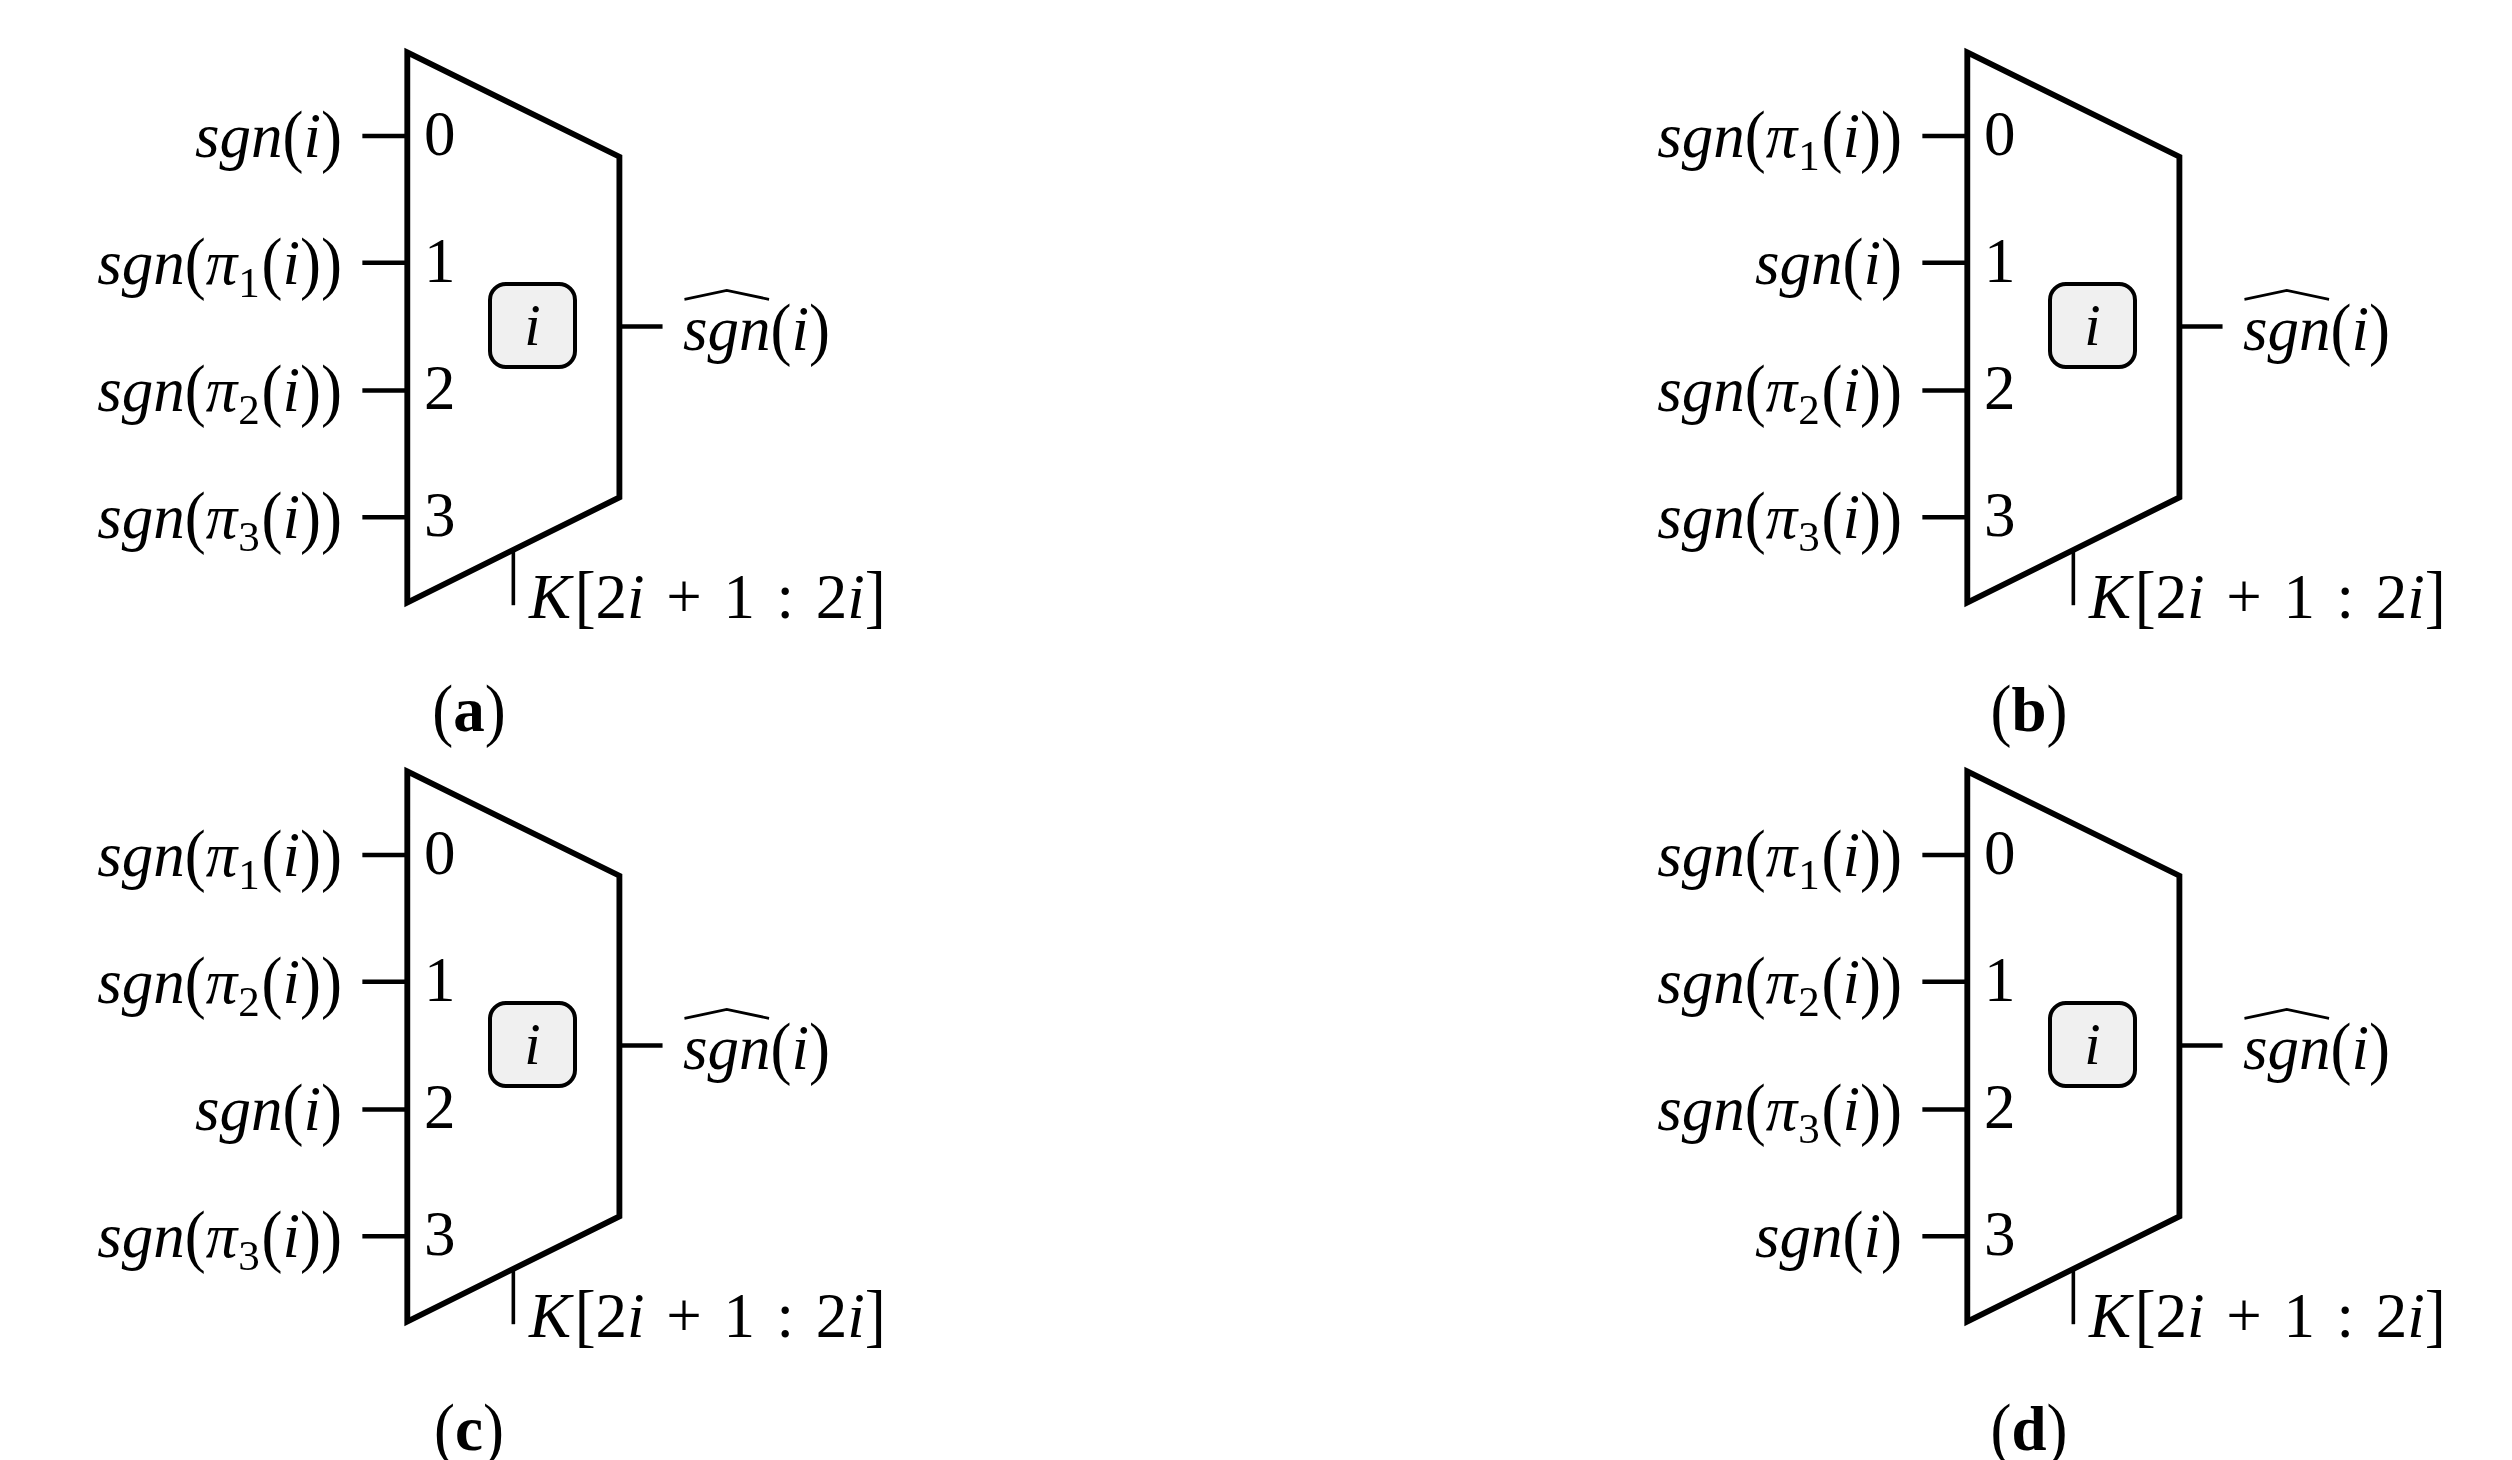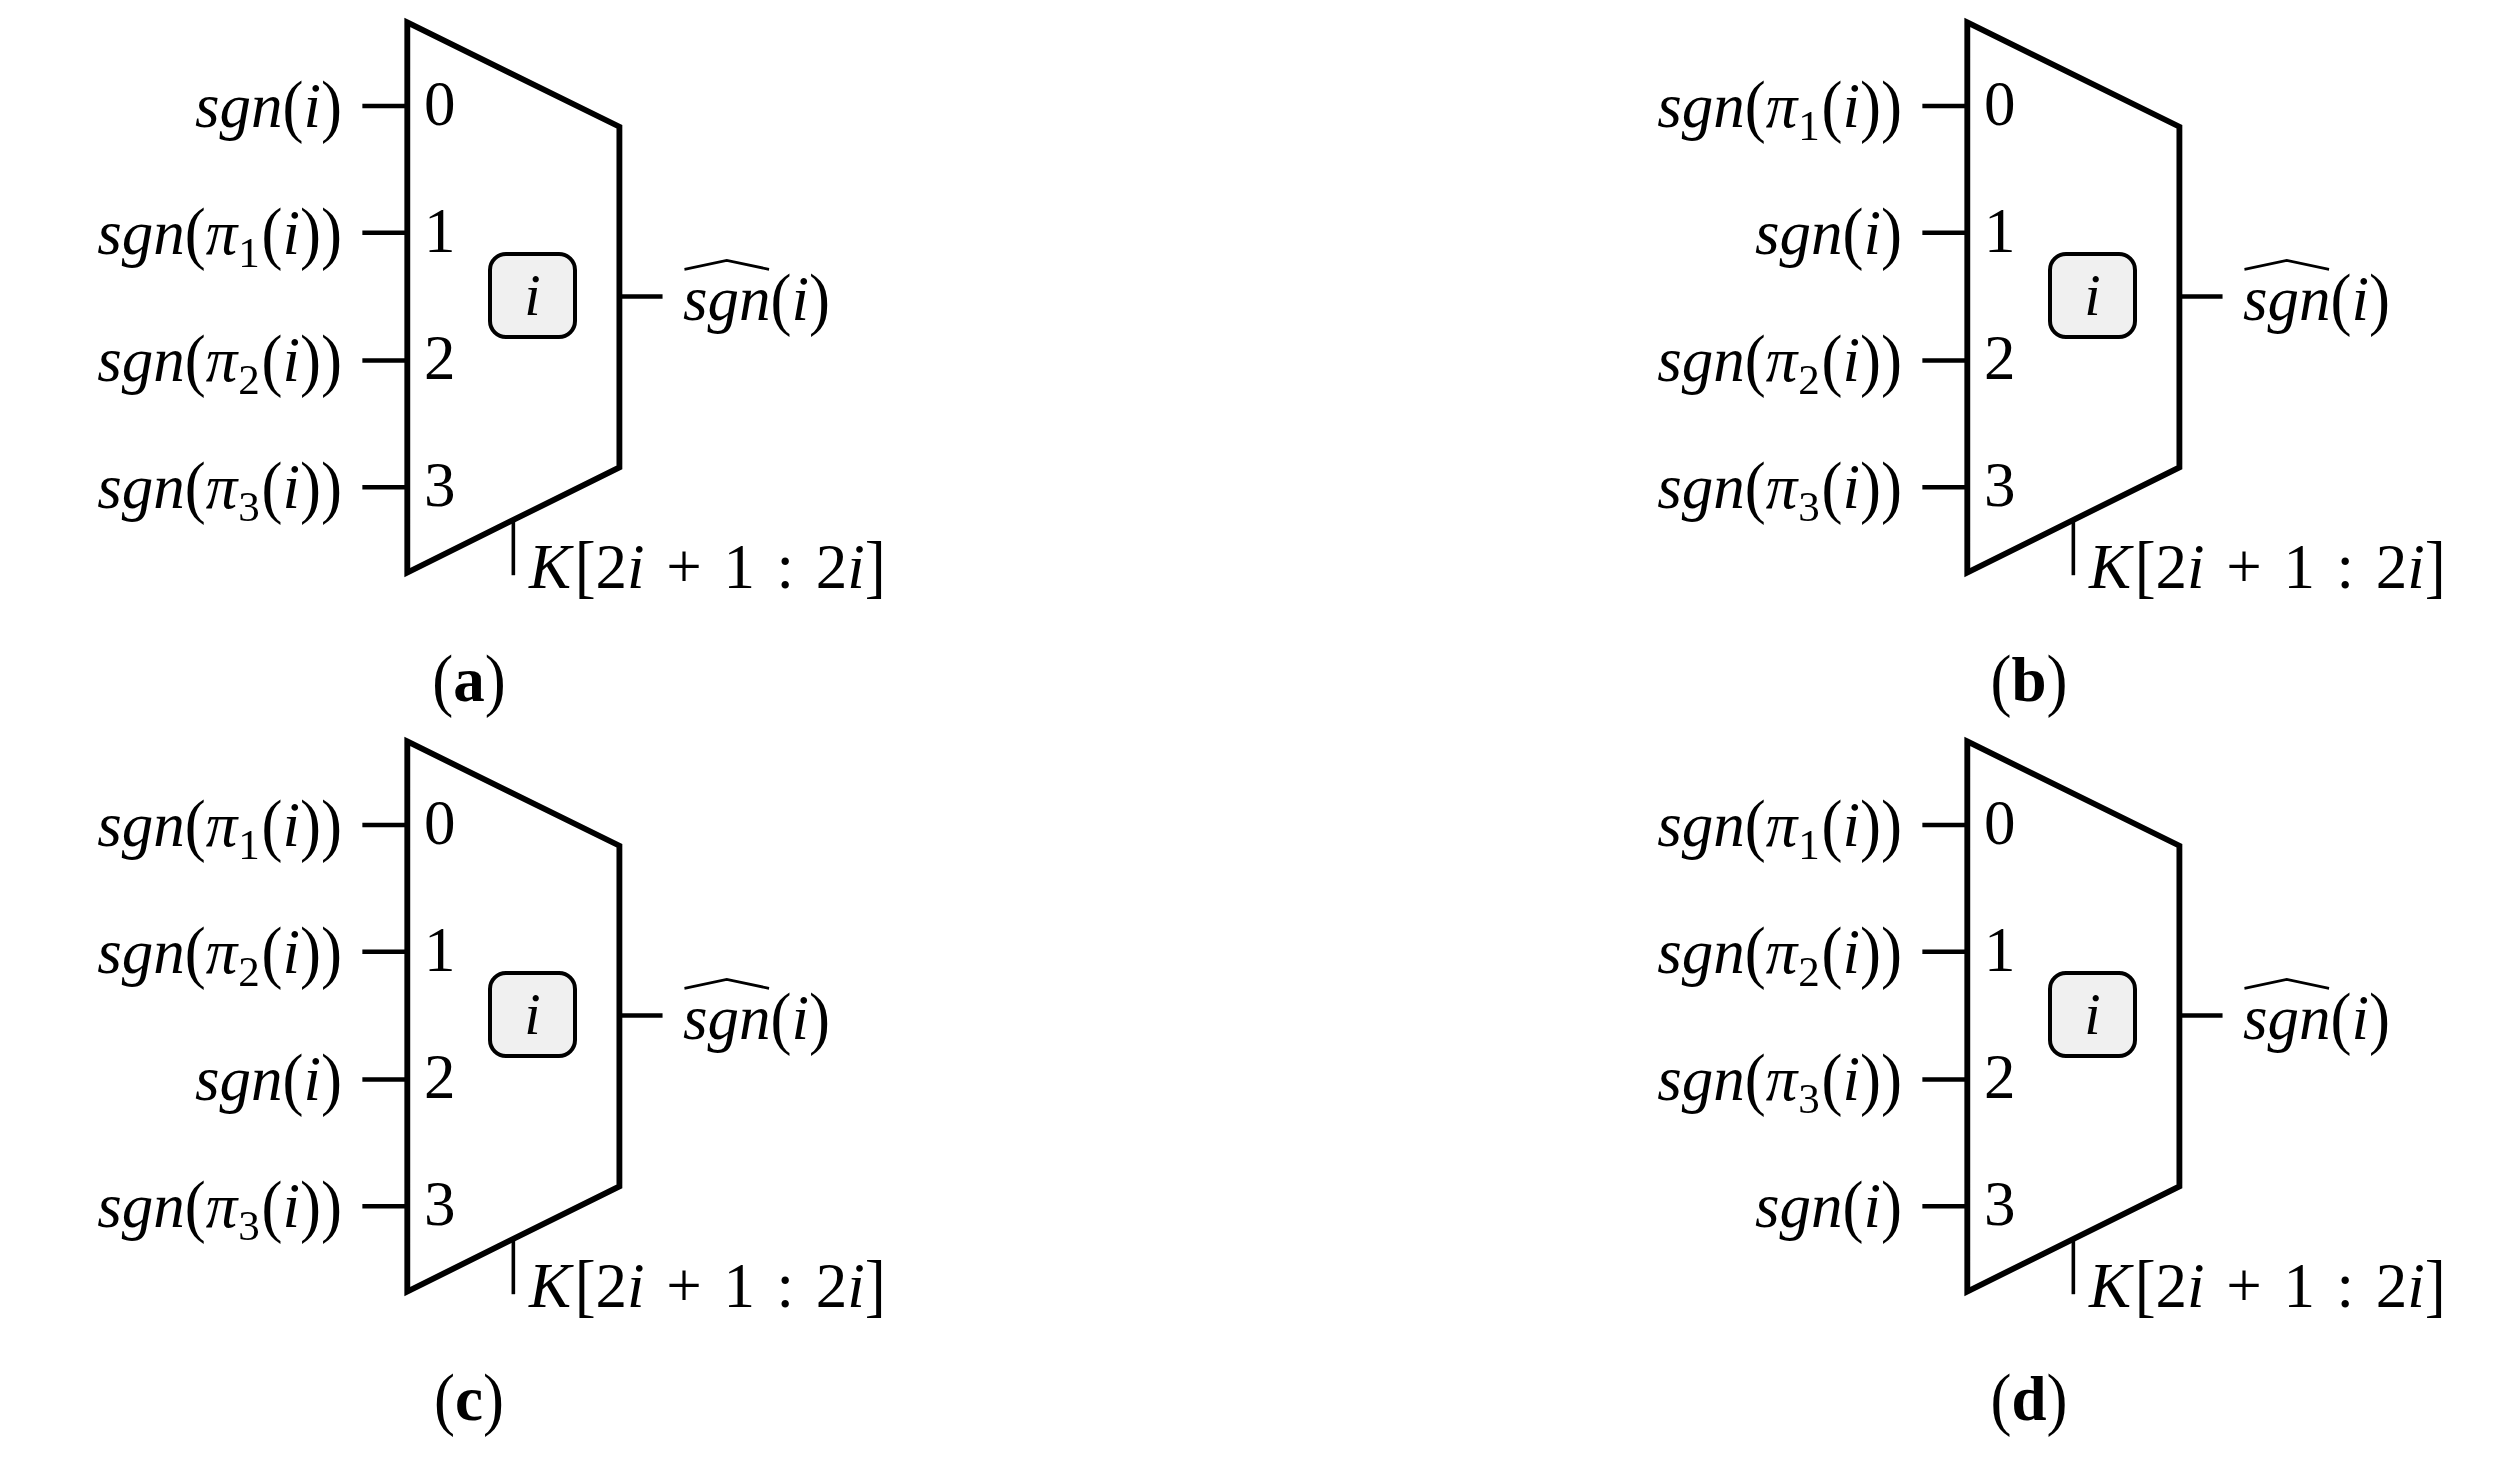--- a/index.html
+++ b/index.html
@@ -12,20 +12,21 @@
     height: 1461px;
     position: relative;
     overflow: hidden;
     font-family: "Liberation Serif", "DejaVu Serif", serif;
     color: #000;
   }
   .panel {
     position: absolute;
     width: 953px;
     height: 728px;
+    margin-top: 30px;
   }
   .panel svg.shape {
     position: absolute;
     left: 0;
     top: 0;
     width: 953px;
     height: 728px;
     overflow: visible;
   }
   .in-label {

